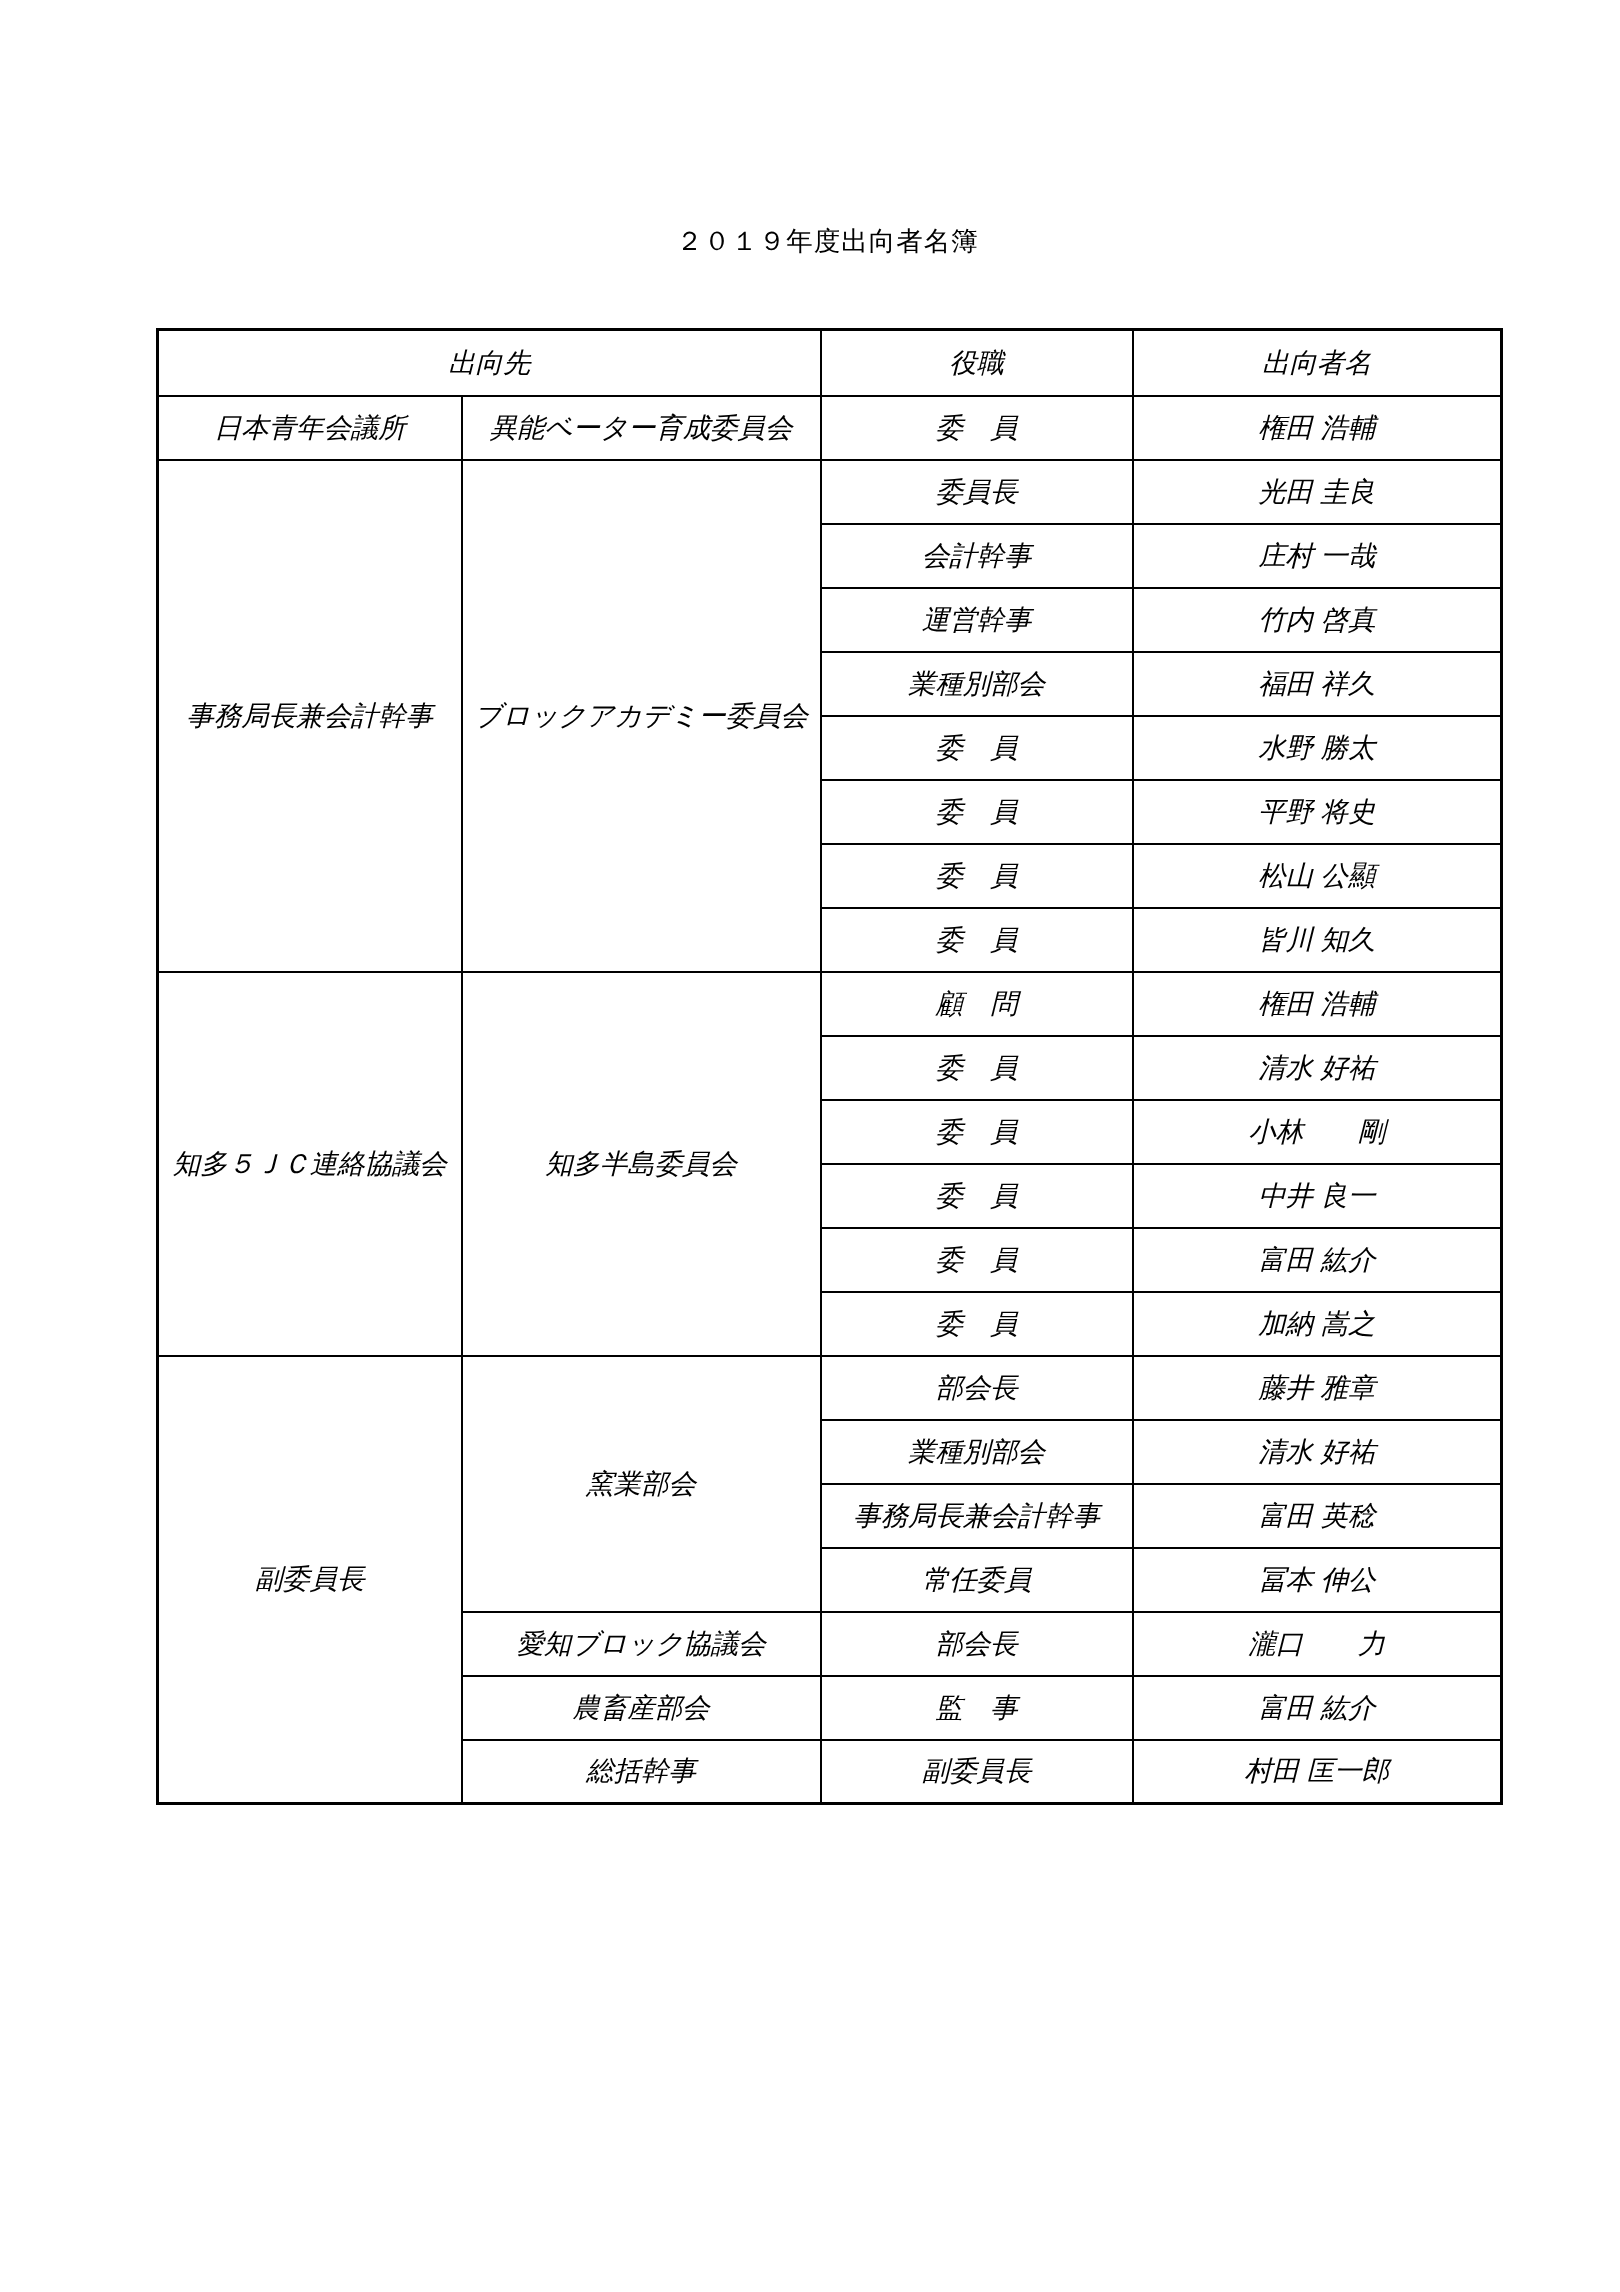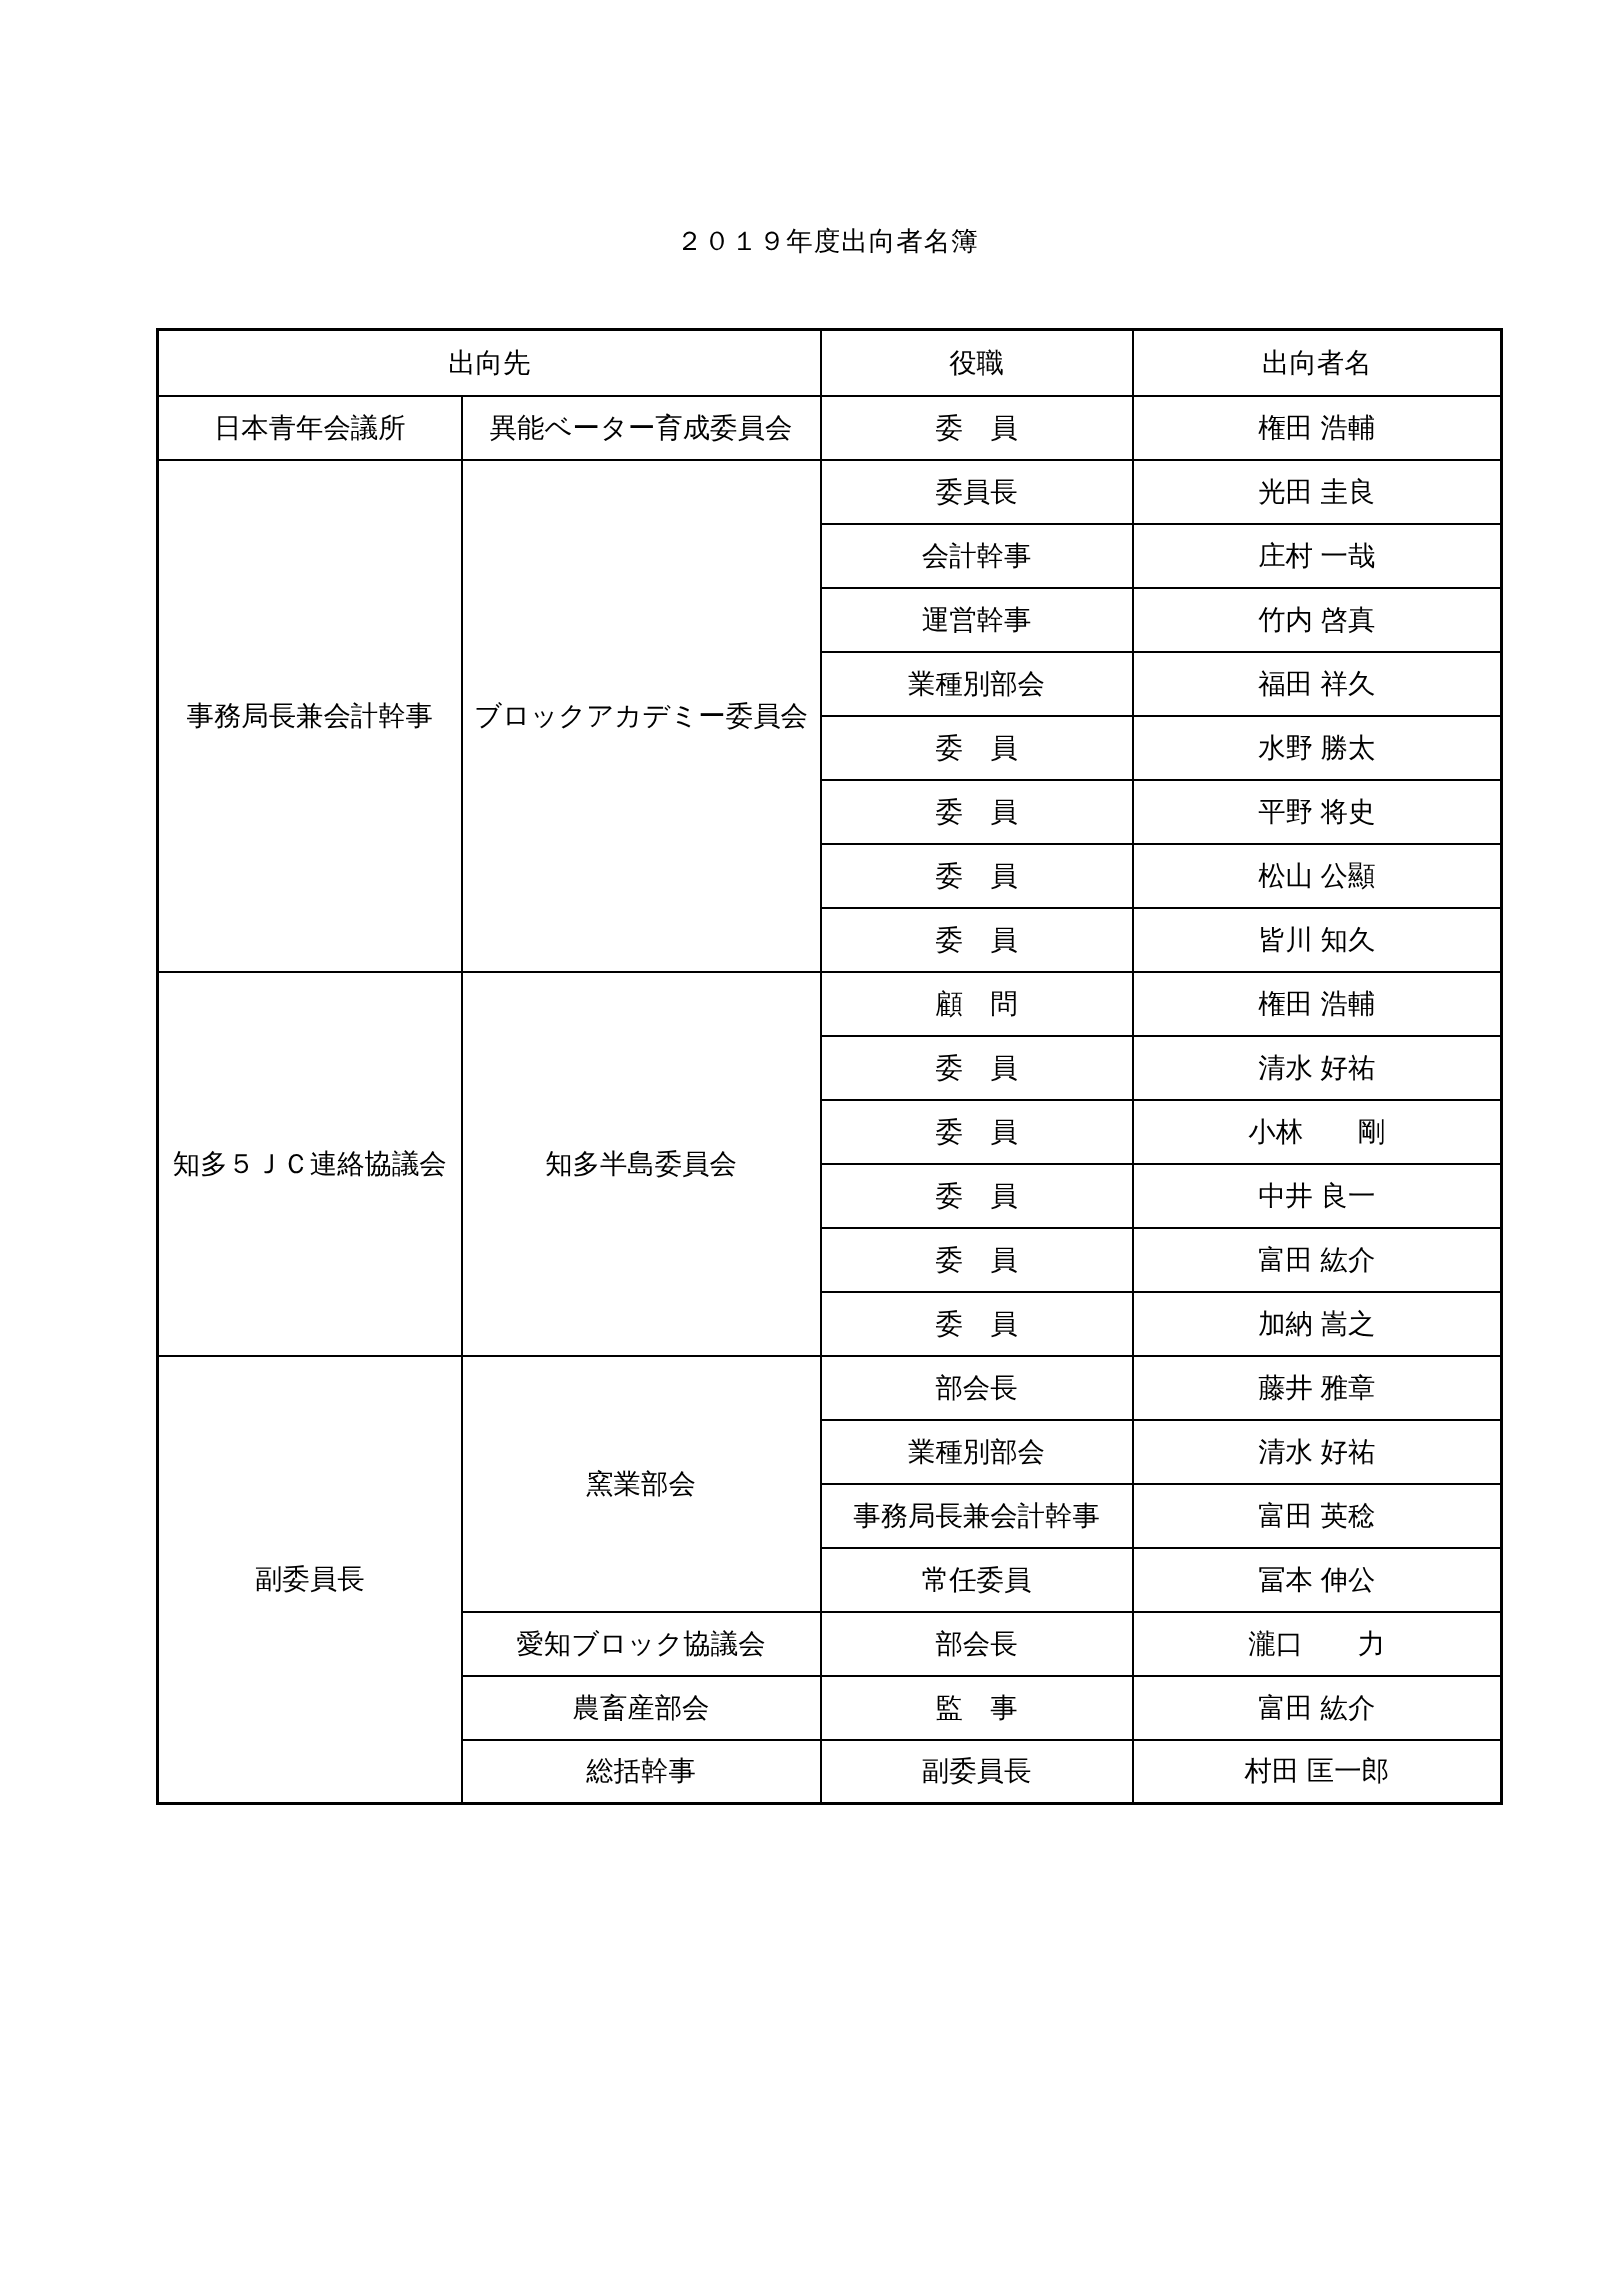--- a/index.html
+++ b/index.html
@@ -24,20 +24,21 @@
     margin-top:20px;
   }
   table.roster{
     position:absolute;
     left:156px;
     top:328px;
     width:1343px;
     table-layout:fixed;
     border-collapse:collapse;
     border:3.9px solid #000000;
+    font-style:italic;
   }
   table.roster td{
     border:2.9px solid #000000;
     text-align:center;
     vertical-align:middle;
     font-size:27.4px;
     padding:0;
     white-space:nowrap;
     overflow:hidden;
   }

